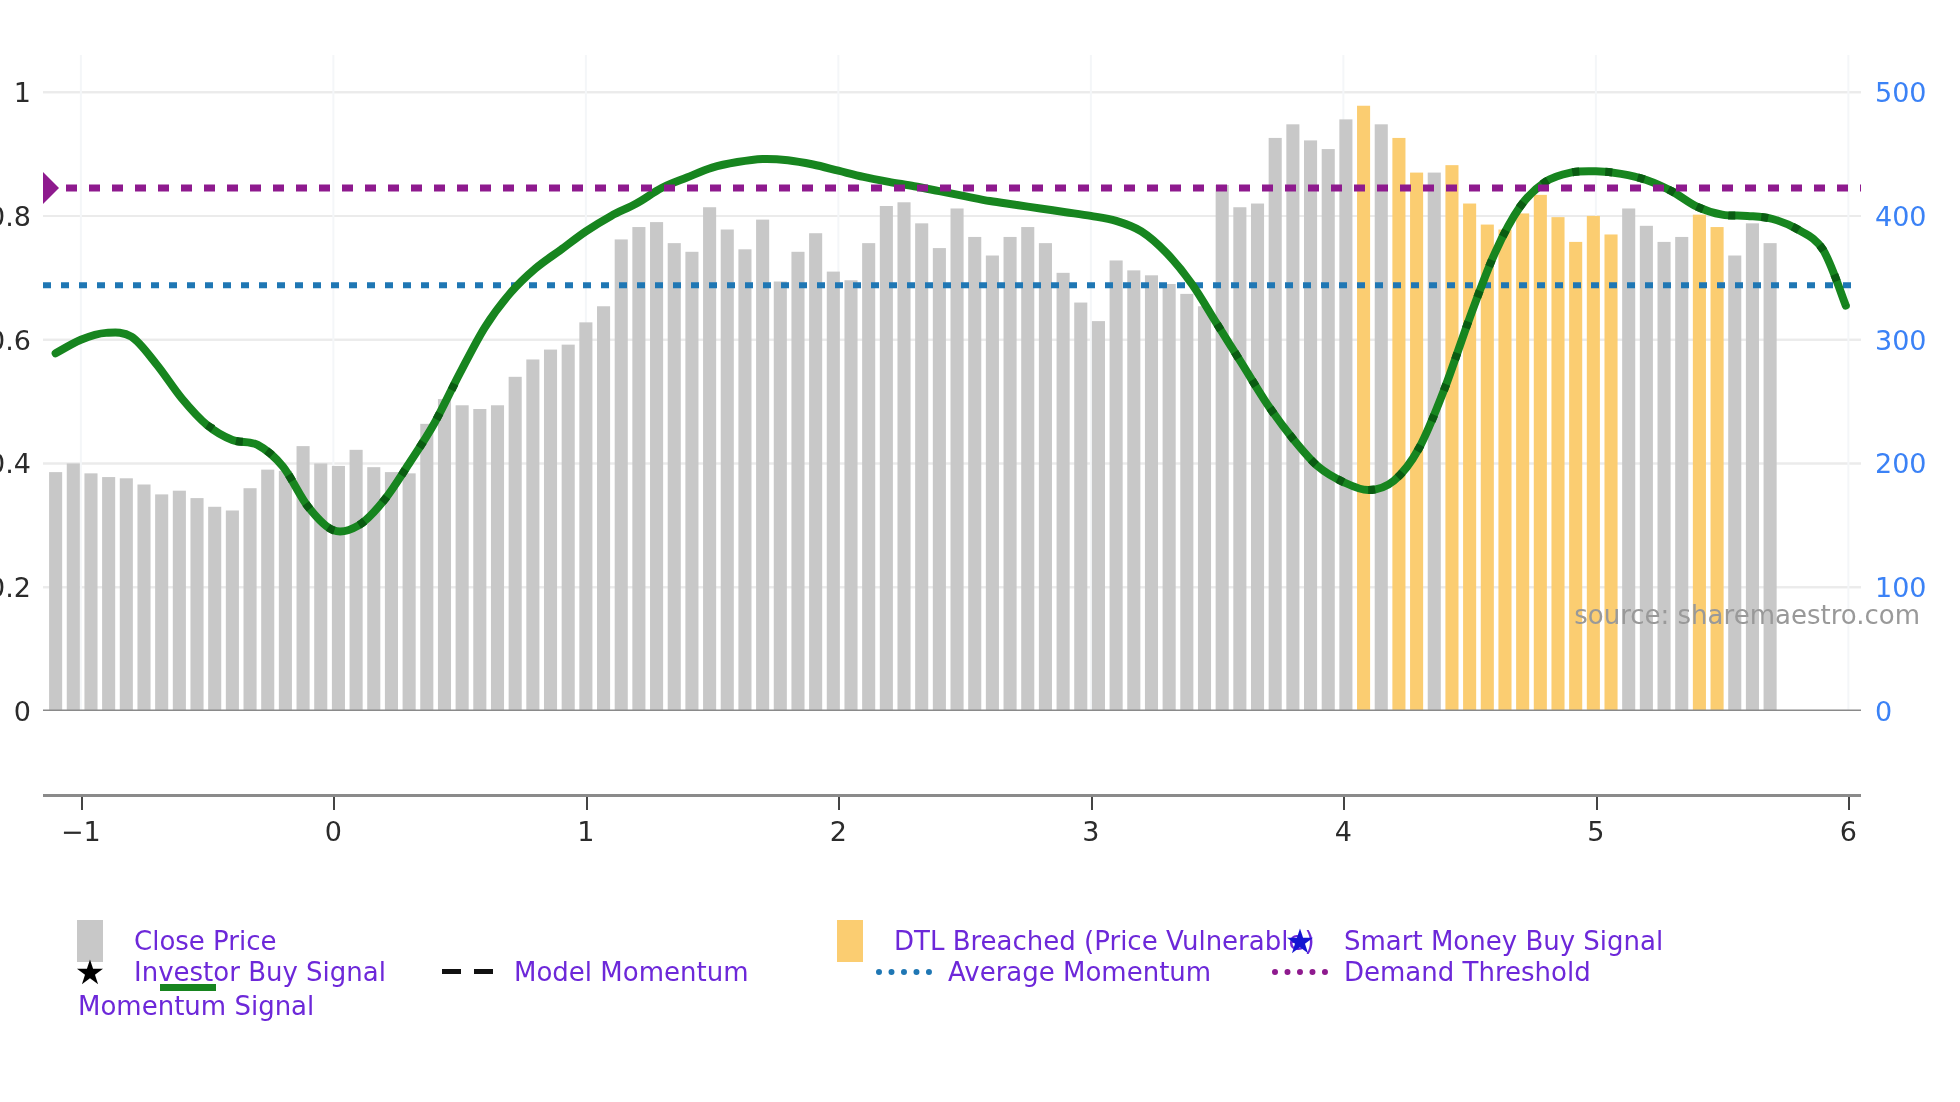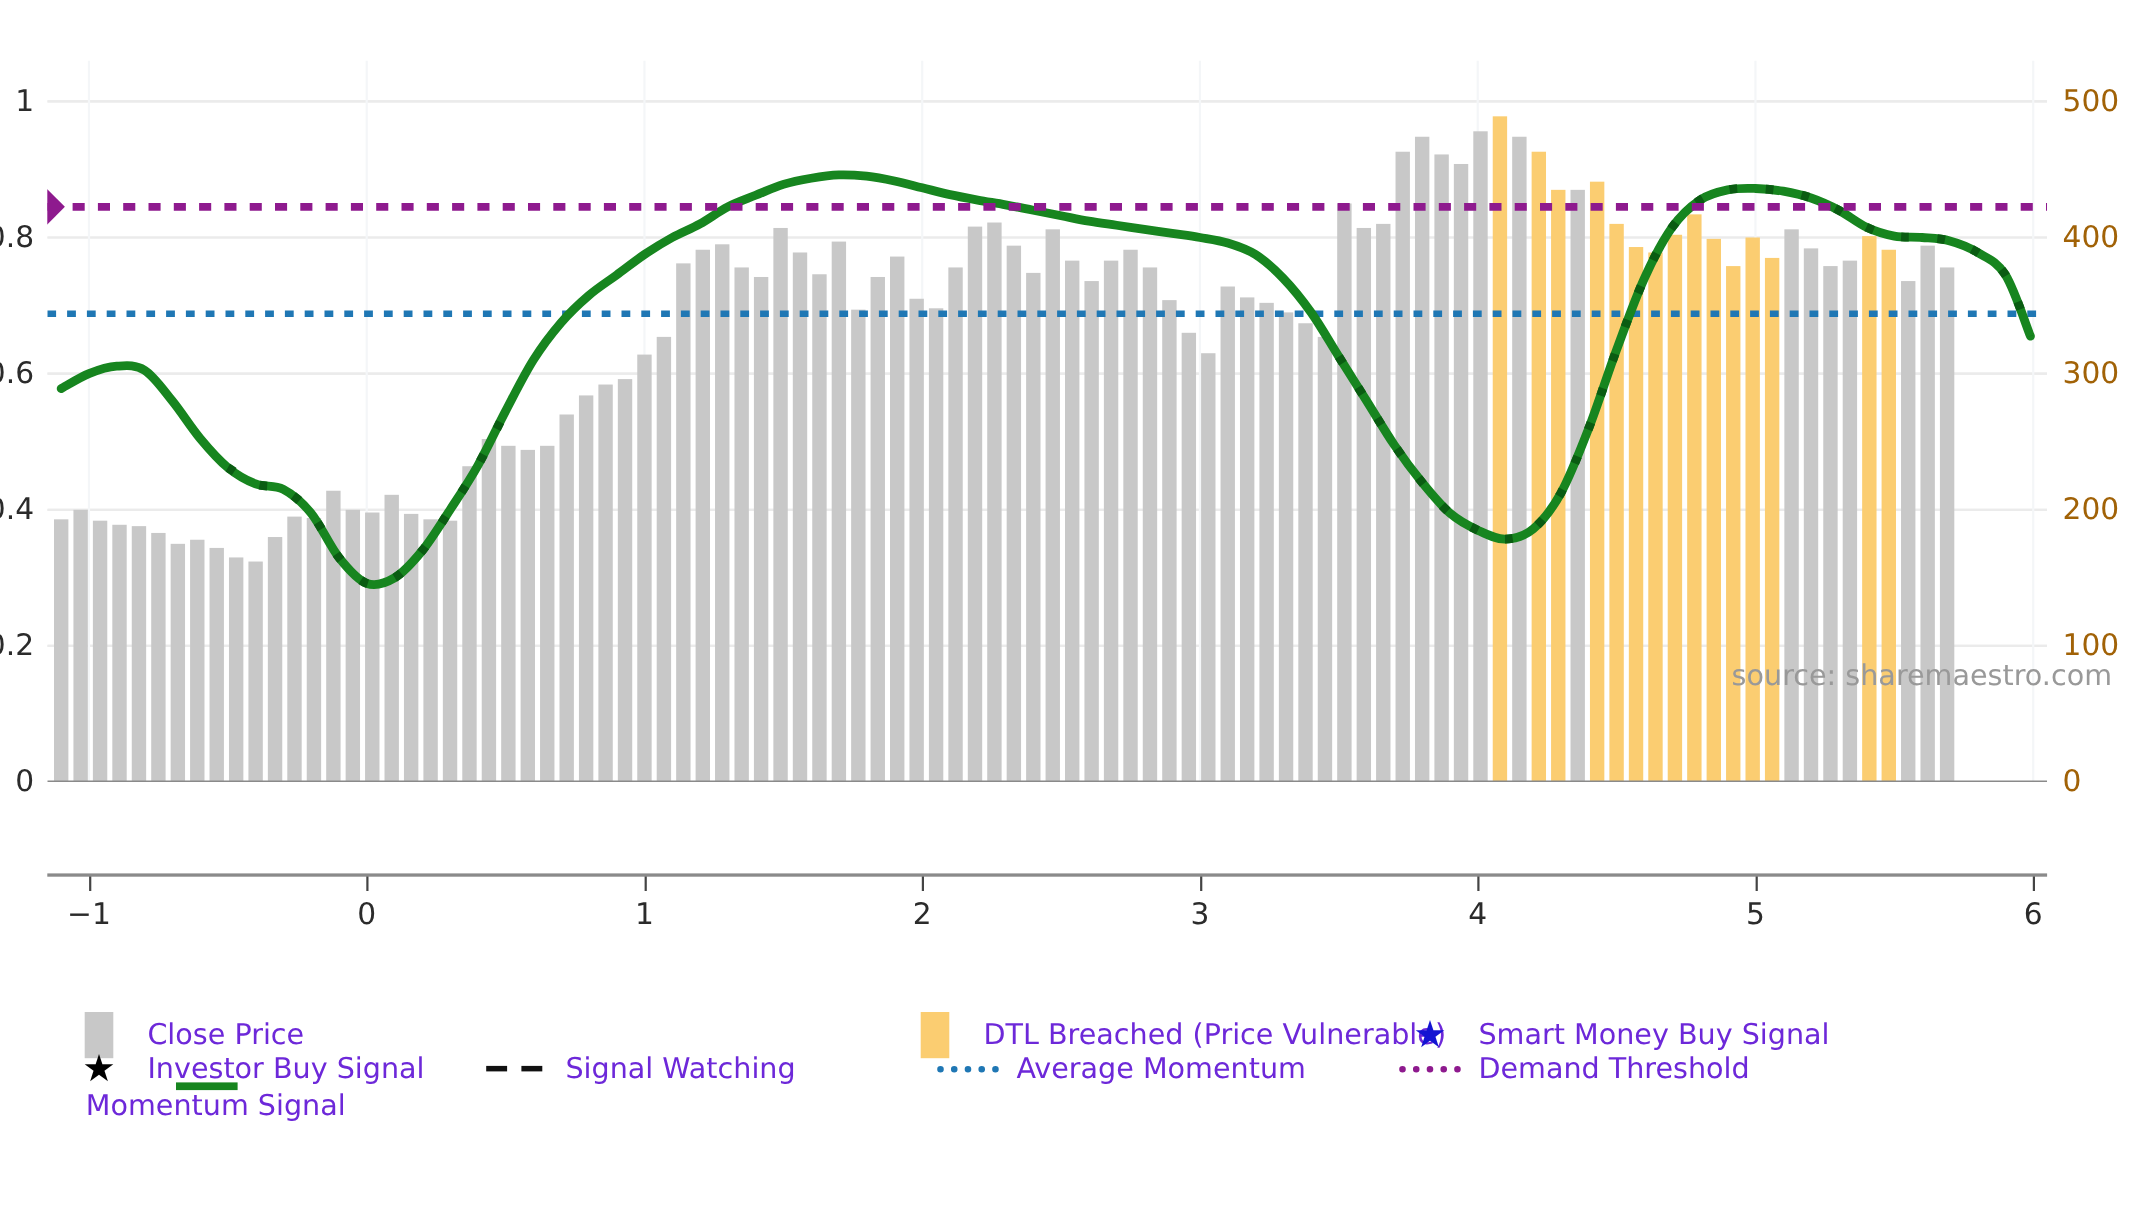--- a/index.html
+++ b/index.html
@@ -5,21 +5,21 @@
   html,body{margin:0;padding:0;background:#ffffff;}
   body{width:1960px;height:1102px;font-family:"DejaVu Sans","Liberation Sans",sans-serif;color:#333;overflow:hidden;}
   #root{position:relative;width:1960px;height:1102px;}
 
   
   #plot-area{position:absolute;left:43px;top:55px;width:1818px;height:656px;}
   #chart-svg{position:absolute;left:0;top:0;}
   .ytick-left{position:absolute;transform:translate(-100%,-50%);
               font-size:27px;color:#2b2b2b;white-space:nowrap;}
   .ytick-right{position:absolute;transform:translateY(-50%);
-               font-size:27px;color:#a16207;white-space:nowrap;}
+               font-size:27px;color:#3b82f6;white-space:nowrap;}
   .xtick{position:absolute;transform:translateX(-50%);
          font-size:27px;color:#2b2b2b;white-space:nowrap;}
 
   #source-note{position:absolute;right:40px;top:600px;font-size:26px;color:#999;}
 
   
   #legend{position:absolute;left:62px;top:925px;width:1880px;}
   .legend-row{display:flex;align-items:center;height:31px;margin-bottom:0px;}
   .legend-item{display:flex;align-items:center;}
   .legend-label{font-size:26px;color:#6d28d9;white-space:nowrap;margin-left:16px;}
@@ -225,23 +225,23 @@
         <div class="legend-item" style="position: absolute; left: 0px;">
           <div class="swatch-wrap">
             <div class="star" style="color: rgb(0, 0, 0);">★</div>
           </div>
           <span class="legend-label">Investor Buy Signal</span>
         </div>
         <div class="legend-item" style="position: absolute; left: 380px;">
           <div class="swatch-wrap">
             <div class="dashline" style="border-top-color: transparent;"></div>
           </div>
-          <span class="legend-label">Signal Watching</span>
-        </div>
-        <div class="legend-item" style="position: absolute; left: 790px;">
+          <span class="legend-label">Model Momentum</span>
+        </div>
+        <div class="legend-item" style="position: absolute; left: 814px;">
           <div class="swatch-wrap">
             <div class="dottedline" style="color: rgb(31, 119, 180);"></div>
           </div>
           <span class="legend-label">Average Momentum</span>
         </div>
         <div class="legend-item" style="position: absolute; left: 1210px;">
           <div class="swatch-wrap">
             <div class="dottedline" style="color: rgb(142, 26, 142);"></div>
           </div>
           <span class="legend-label">Demand Threshold</span>

